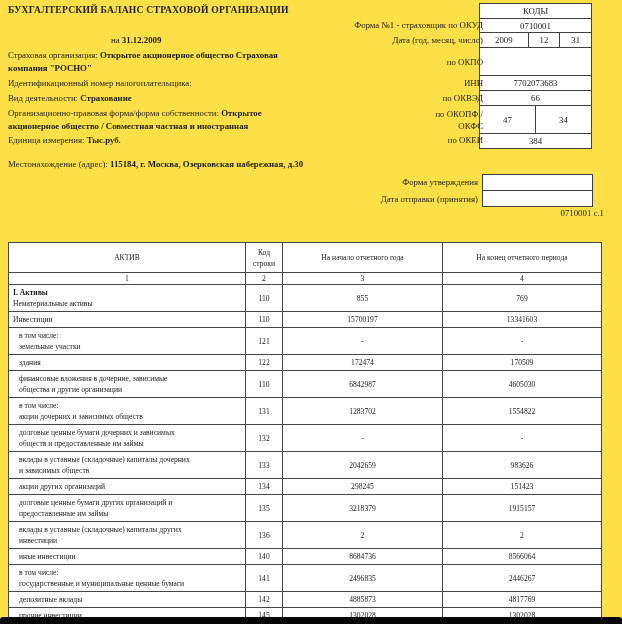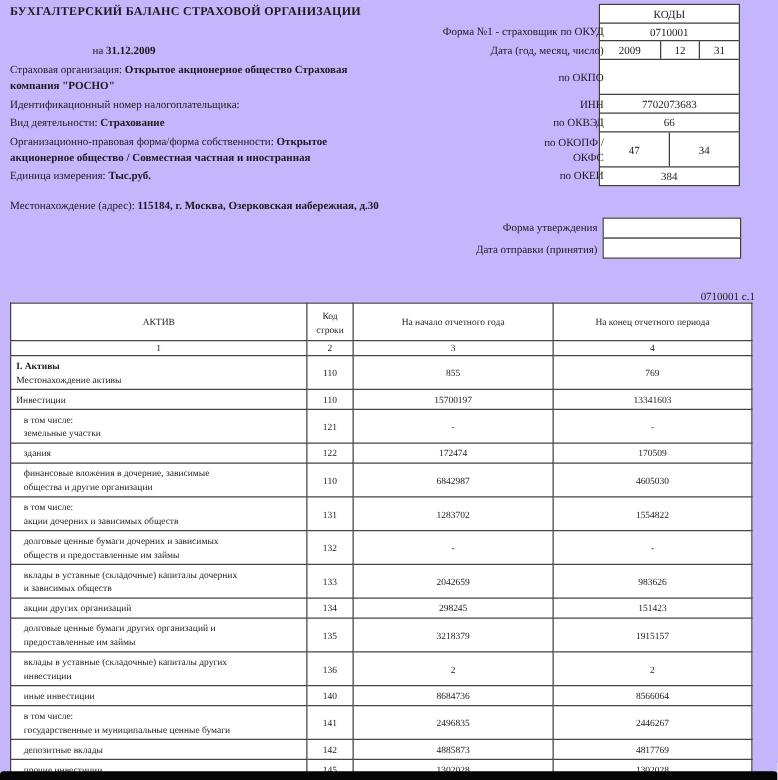--- a/index.html
+++ b/index.html
@@ -2,38 +2,38 @@
 <html><head>
 <meta charset="utf-8">
 <style>
   html,body { margin:0; padding:0; }
   body {
     width:622px; height:624px; background:#ffffff;
     font-family:"Liberation Serif","DejaVu Serif",serif;
     color:#1b1b1b;
     -webkit-font-smoothing:antialiased;
   }
-  .page { position:relative; width:622px; height:624px; background:#c4b5fd; overflow:hidden; }
+  .page { position:relative; width:622px; height:624px; background:#fde047; overflow:hidden; }
 
   
   .hrow {
     position:absolute; left:8px; width:475px;
     display:flex; justify-content:space-between; align-items:center;
     font-size:8.8px; line-height:13px; white-space:pre-line;
   }
   .hrow .right { text-align:right; white-space:nowrap; }
   .hrow .right2 { text-align:right; line-height:12.5px; }
   .doc-title {
     position:absolute; left:8px; top:3px;
     font-size:9.6px; font-weight:bold; letter-spacing:.25px; line-height:13px;
   }
   .b { font-weight:bold; }
   .right-only { justify-content:flex-end; }
   .page-code {
-    position:absolute; left:8px; top:232px; width:596px;
+    position:absolute; left:8px; top:208px; width:596px;
     text-align:right; font-size:8.8px;
   }
 
   
   .codes-box {
     position:absolute; left:479px; top:3px; width:113px;
     border:1px solid #3f3f3f; background:#fff; box-sizing:border-box;
   }
   .cb-row {
     display:flex; align-items:center; justify-content:center;
@@ -96,21 +96,21 @@
       <span class="cb-cell">34</span>
     </div>
     <div class="cb-row h15">384</div>
   </div>
 
   <div class="hrow right-only" style="top:19px;">
     <span class="right">Форма №1 - страховщик по ОКУД</span>
   </div>
 
   <div class="hrow" style="top:34px;">
-    <span style="margin-left:66px;"><span>на</span> <span class="b">31.12.2009</span></span>
+    <span style="margin-left:103px;"><span>на</span> <span class="b">31.12.2009</span></span>
     <span class="right">Дата (год, месяц, число)</span>
   </div>
 
   <div class="hrow" style="top:49px; height:26px;">
     <span style="max-width:455px;"><span>Страховая организация: </span><span class="b">Открытое акционерное общество Страховая
 компания "РОСНО"</span></span>
     <span class="right">по ОКПО</span>
   </div>
 
   <div class="hrow" style="top:77px;">
@@ -169,21 +169,21 @@
         <td>1</td>
         <td>2</td>
         <td>3</td>
         <td>4</td>
       </tr>
     </thead>
     <tbody>
         <tr>
           <td class="c-label">
             <div style="font-weight: bold;">I. Активы</div>
-            <div>Местонахождение активы</div>
+            <div>Нематериальные активы</div>
           </td>
           <td class="c-code" style="height: 27px;">110</td>
           <td class="c-val" style="height: 27px;">855</td>
           <td class="c-val" style="height: 27px;">769</td>
         </tr>
         <tr>
           <td class="c-label">
             <div>Инвестиции</div>
           </td>
           <td class="c-code" style="height: 16px;">110</td>

